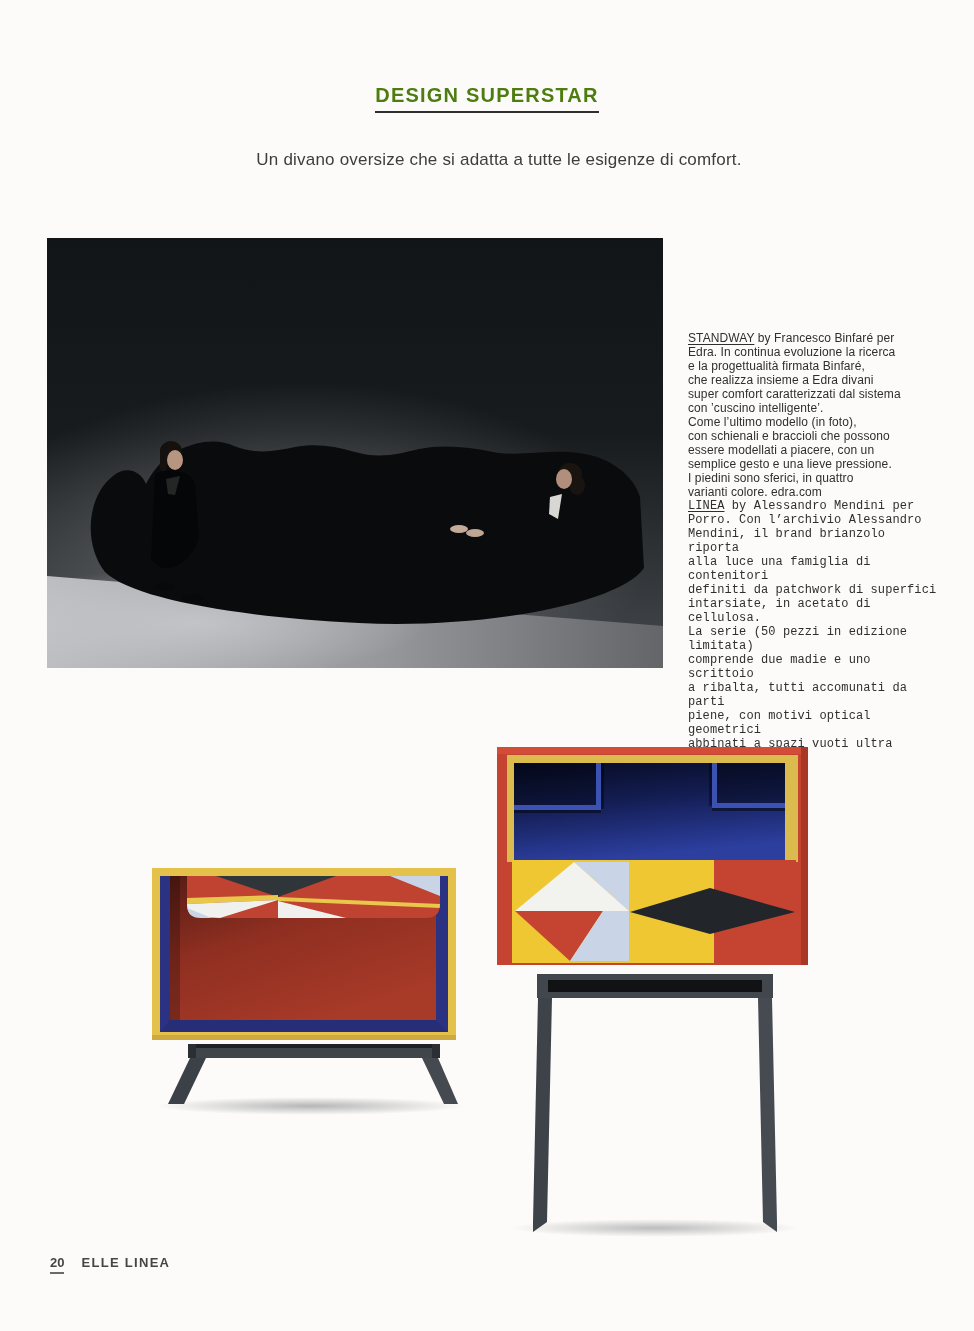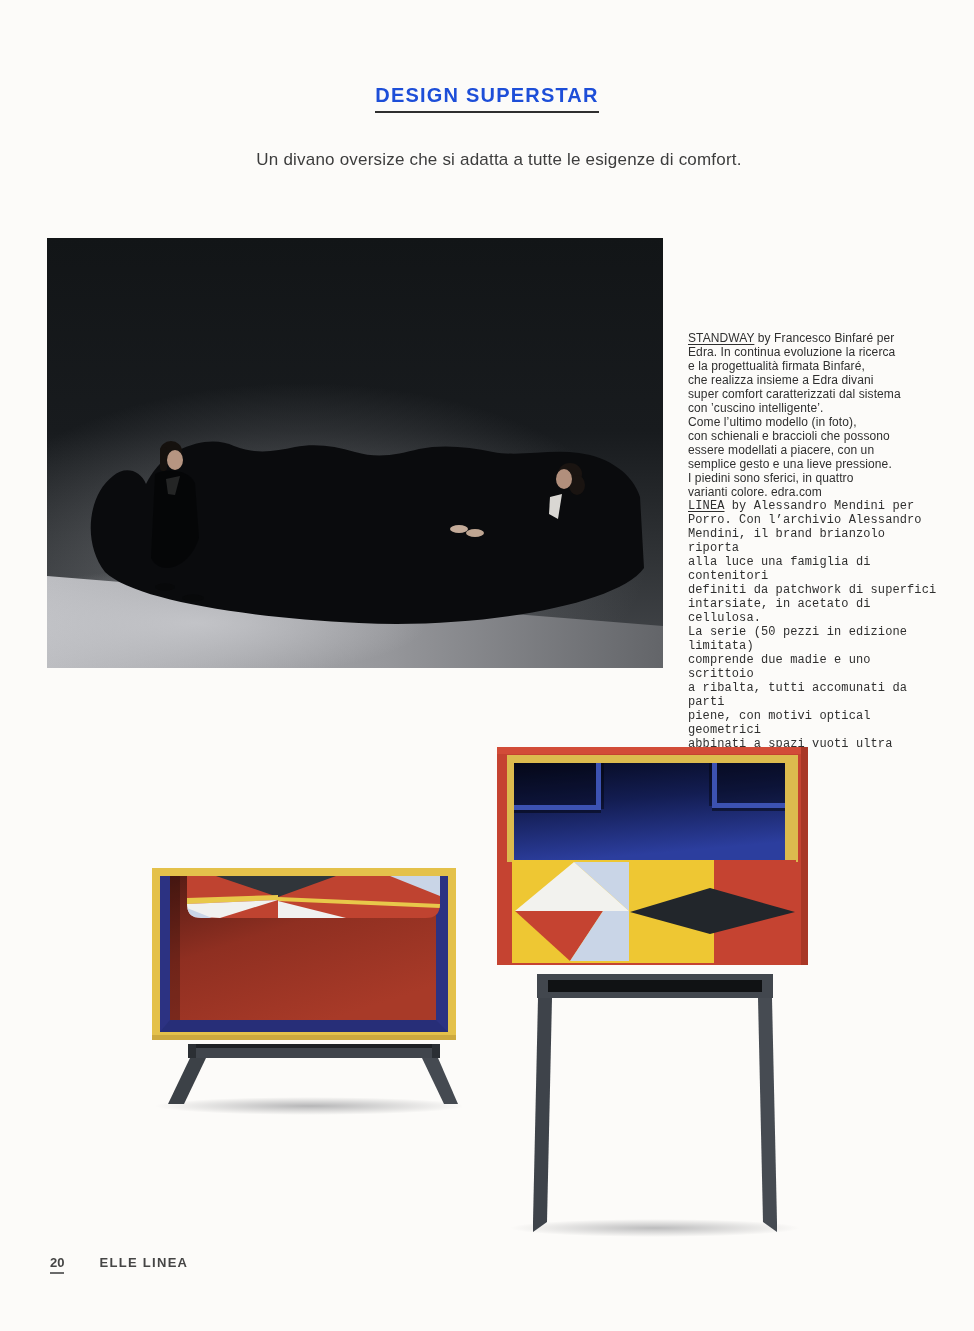--- a/index.html
+++ b/index.html
@@ -5,40 +5,40 @@
   html,body{margin:0;padding:0;}
   body{
     width:974px;height:1331px;position:relative;overflow:hidden;
     background:#fcfbf9;
     font-family:"Liberation Sans", sans-serif;
     color:#2f2f2f;
   }
   .title-wrap{position:absolute;top:84px;left:0;width:100%;text-align:center;}
   .title{
     display:inline-block;font-size:20px;font-weight:bold;letter-spacing:1.2px;
-    color:#1d4ed8;border-bottom:2px solid #2f2f2f;padding-bottom:4px;
+    color:#4d7c0f;border-bottom:2px solid #2f2f2f;padding-bottom:4px;
   }
   .subtitle{
     position:absolute;top:146px;left:4px;width:100%;text-align:center;
     font-size:17px;line-height:28px;color:#3d3d3d;letter-spacing:0.2px;margin-left:8px;
   }
   .photo{position:absolute;left:47px;top:238px;width:616px;height:430px;}
   .photo svg{display:block;}
   .side-col{
     position:absolute;left:688px;top:331px;width:250px;
     font-size:12px;line-height:14px;color:#2f2f2f;letter-spacing:0.1px;
   }
   .product{margin:0;}
   .product-name{text-decoration:underline;text-underline-offset:2px;}
   .product-text{white-space:pre-line;}
   .cabinet{position:absolute;}
   .cab-left{left:150px;top:864px;width:312px;height:252px;}
   .cab-right{left:485px;top:742px;width:335px;height:496px;}
   .footer{
-    position:absolute;left:50px;top:1255px;display:flex;align-items:baseline;gap:35px;
+    position:absolute;left:50px;top:1255px;display:flex;align-items:baseline;gap:17px;
     font-size:13px;font-weight:bold;color:#454545;
   }
   .footer .pageno{border-bottom:2px solid #6a6a6a;padding-bottom:2px;}
   .footer .magname{letter-spacing:1.3px;}
 </style>
 </head>
 <body>
 
 <div class="title-wrap">
   <span class="title">DESIGN SUPERSTAR</span>

